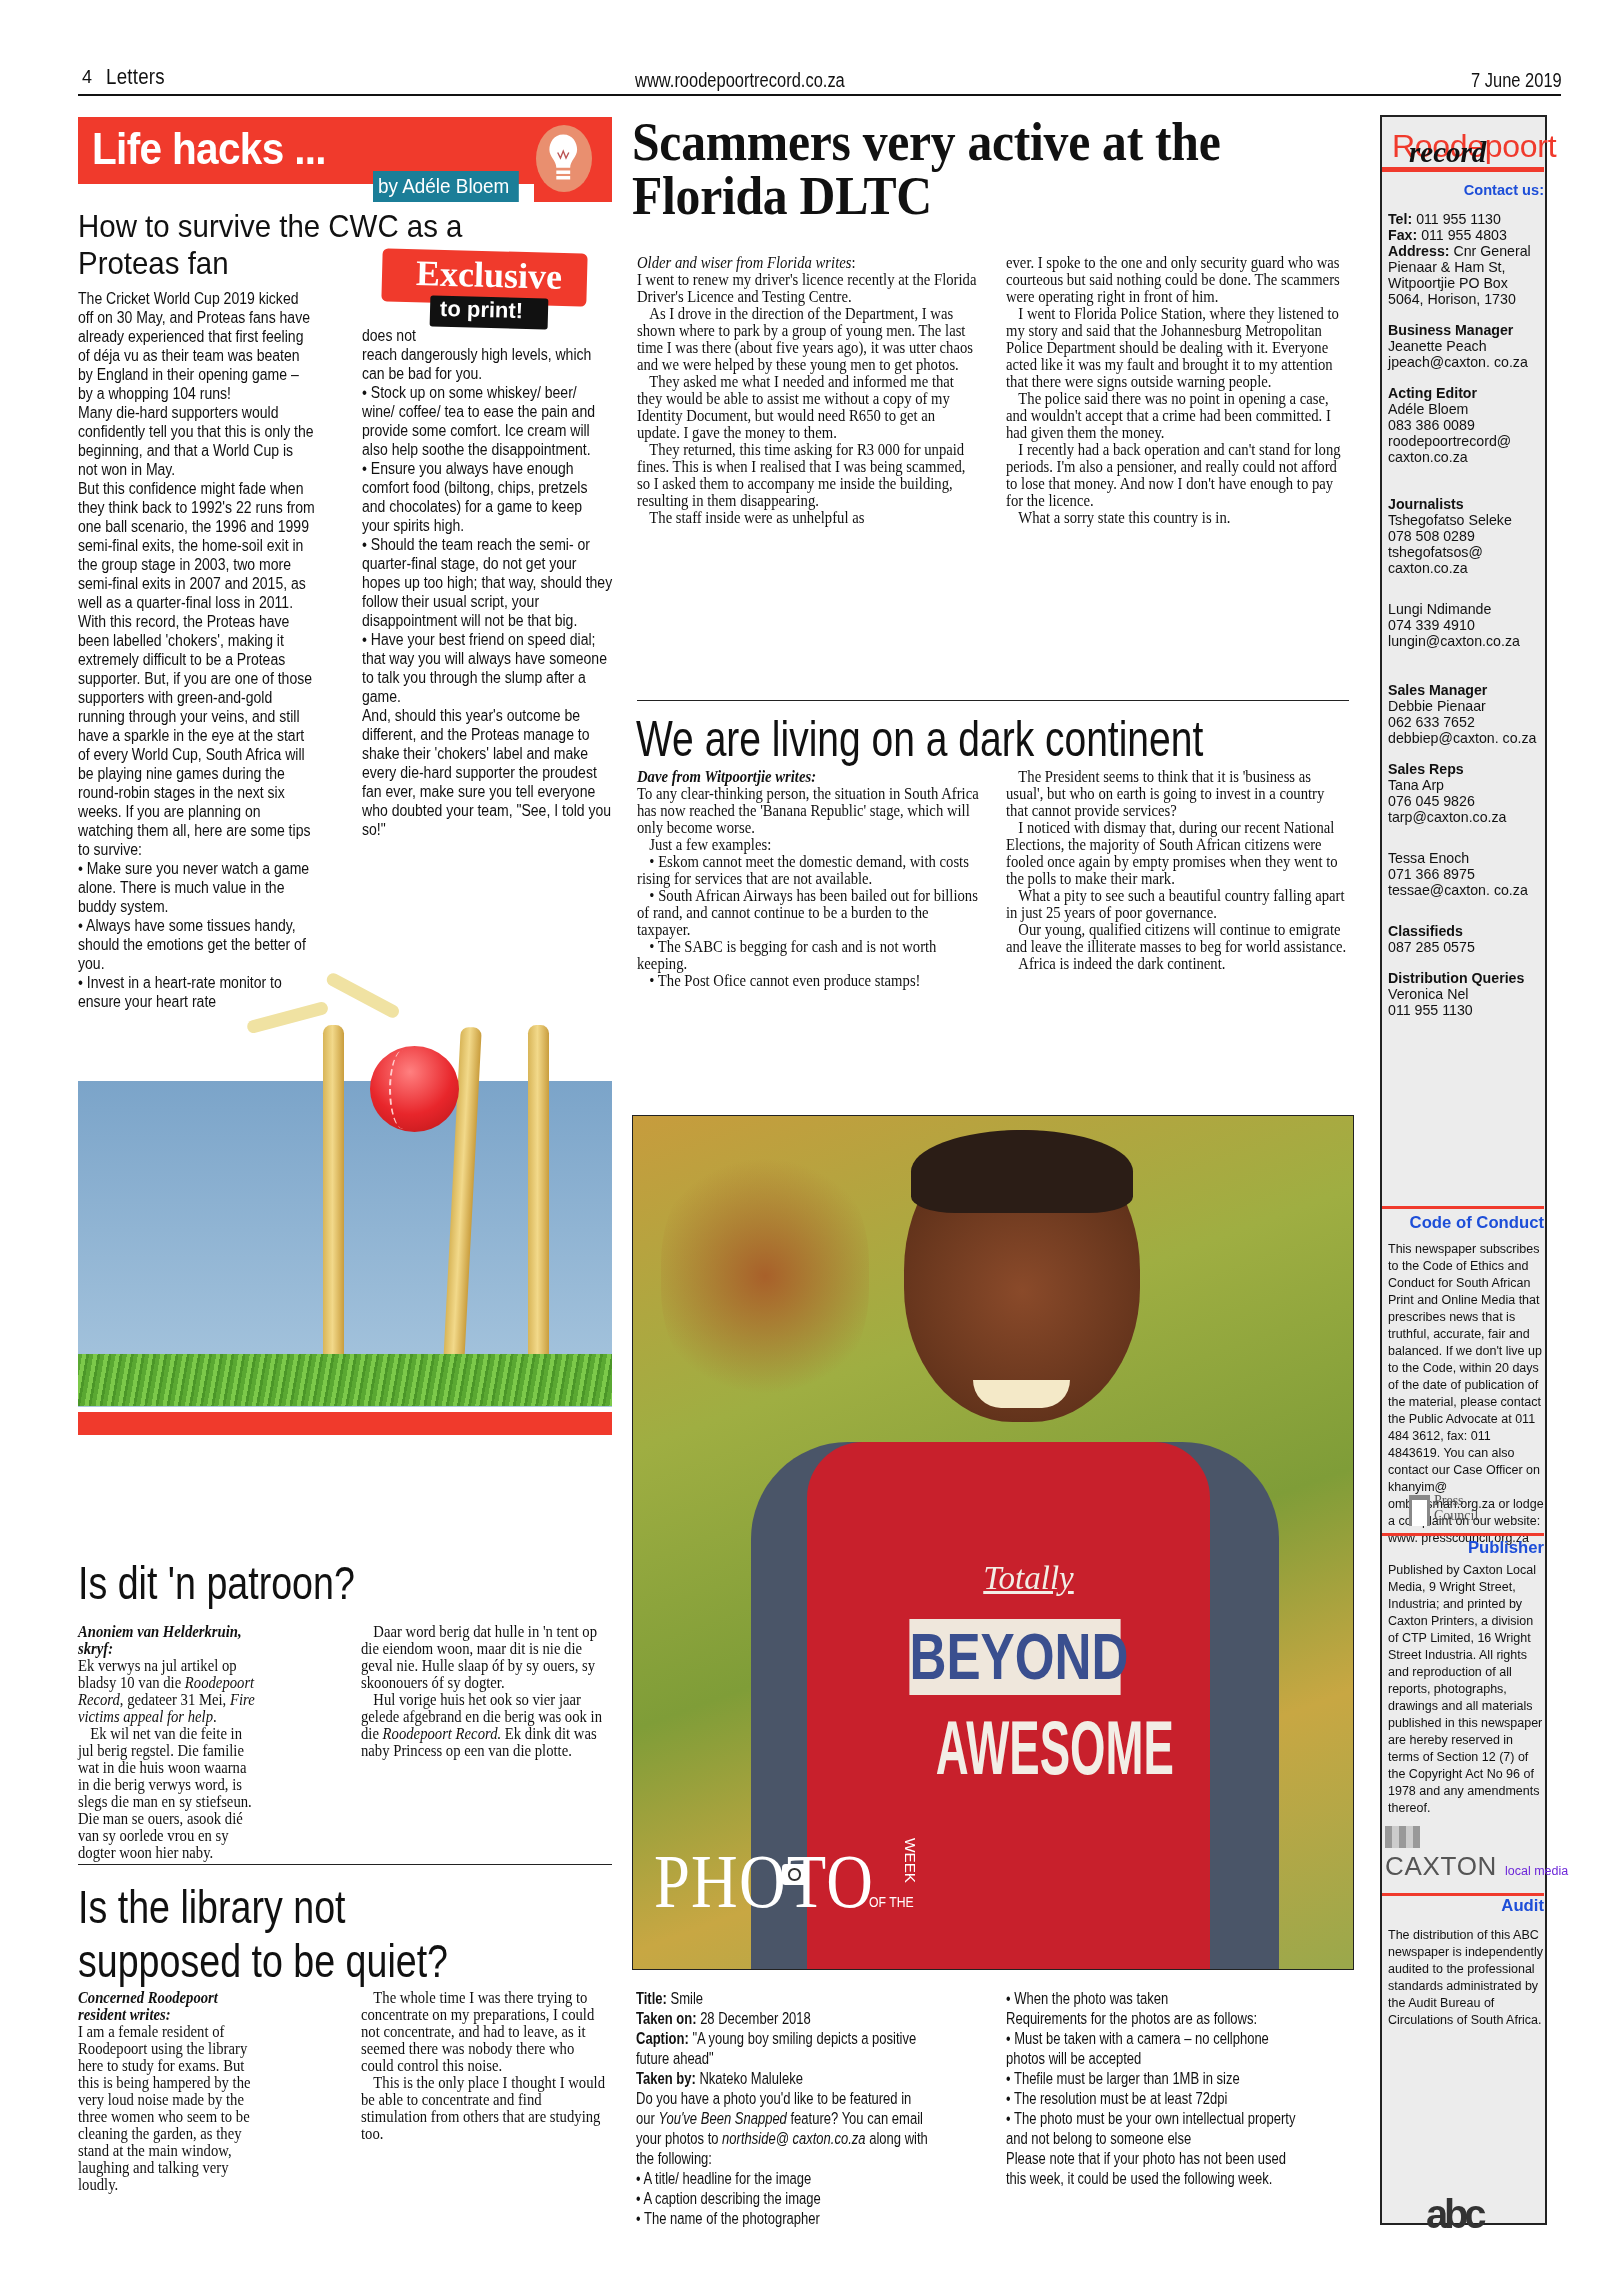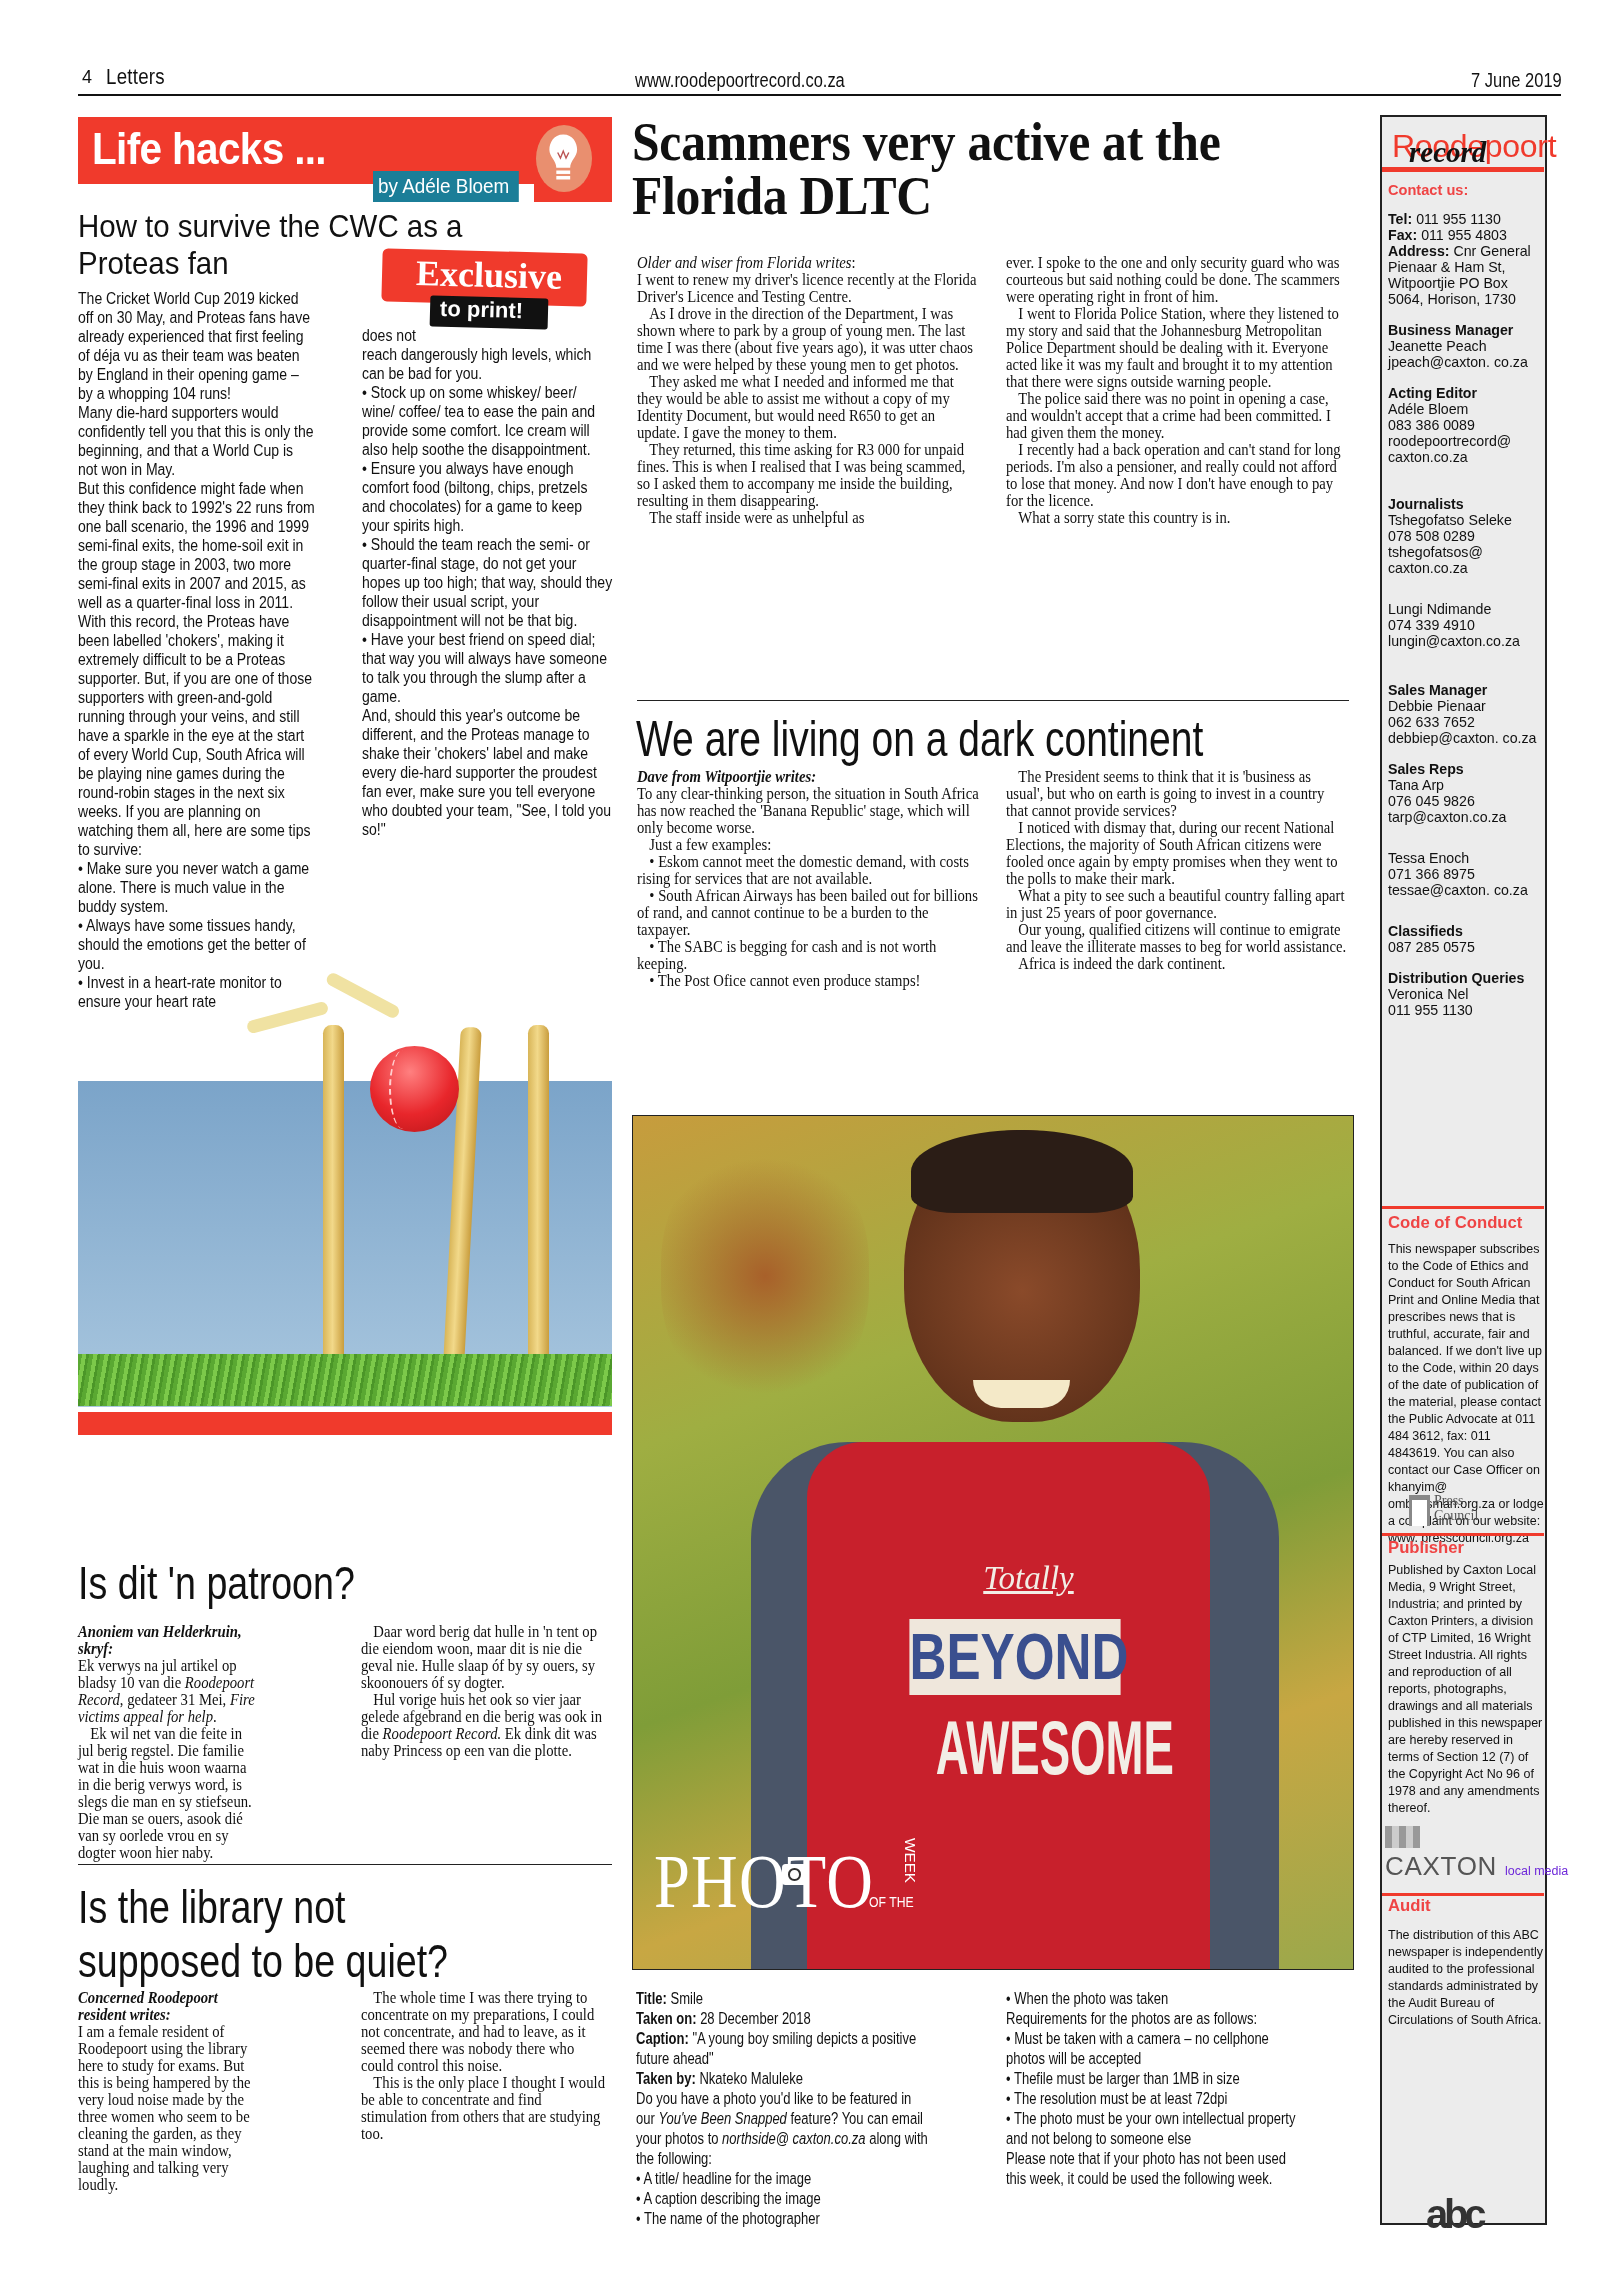--- a/index.html
+++ b/index.html
@@ -61,21 +61,21 @@
   .photo-frame { left: 632px; top: 1115px; width: 722px; height: 855px; border: 1.4px solid #222; overflow: hidden; background: linear-gradient(160deg, #c79c3d 0%, #9fae42 30%, #7f9d38 55%, #c8a743 75%, #9aa84b 100%); }
   .rule2 { left: 78px; top: 1864px; width: 534px; }
 
   
   .sidebar { left: 1380px; top: 115px; width: 167px; height: 2110px; background: #ececec; border: 2.1px solid #222; }
   .sb-logo-1 { left: 1392px; top: 128px; font-size: 32px; color: #f03a2c; letter-spacing: -0.3px; }
   .sb-logo-2 { left: 1409px; top: 136px; font-size: 29px; font-family: "Liberation Serif", serif; font-style: italic; font-weight: bold; color: #111; }
   .sb-redbar { left: 1382px; top: 167px; width: 162px; height: 4.9px; background: #f03a2c; }
   .sb-text { left: 1388px; width: 156px; font-size: 14.2px; line-height: 16px; color: #111; }
   .sb-text b { font-weight: bold; }
-  .sb-red { color: #ef4444; font-weight: bold; font-size: 16.7px; }
+  .sb-red { color: #1d4ed8; font-weight: bold; font-size: 16.7px; text-align: right; }
   .sb-sep { left: 1382px; width: 162px; height: 2.8px; background: #f03a2c; }
   .sb-small { font-size: 12.5px; line-height: 17px; }
   .press-logo { left: 1409px; top: 1494px; width: 83px; height: 35px; }
   .caxton-logo { left: 1385px; top: 1851px; font-size: 26px; color: #555; letter-spacing: 0.7px; }
   .caxton-sub { font-size: 12.5px; color: #6d28d9; letter-spacing: 0; }
   .abc-logo { left: 1426px; top: 2192px; font-size: 40px; color: #333; font-weight: bold; letter-spacing: -4.2px; }
 </style>
 </head>
 <body>
 

